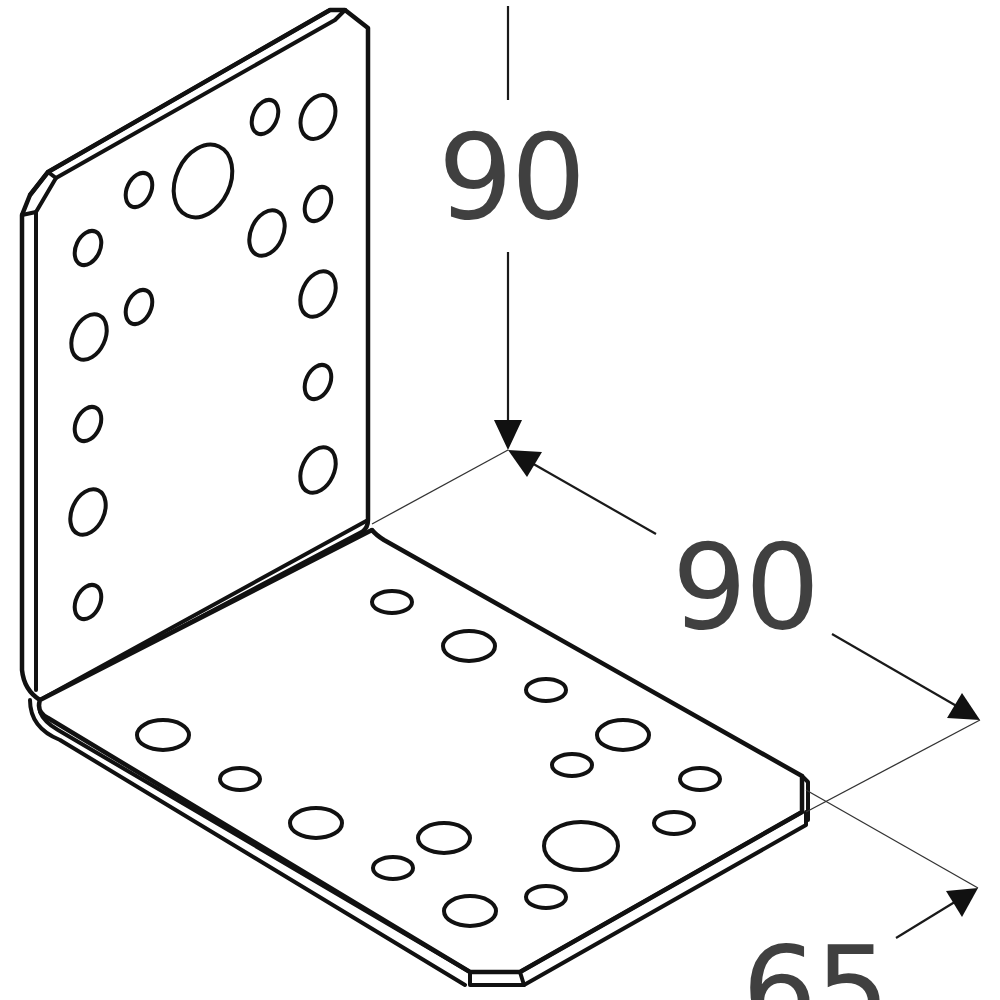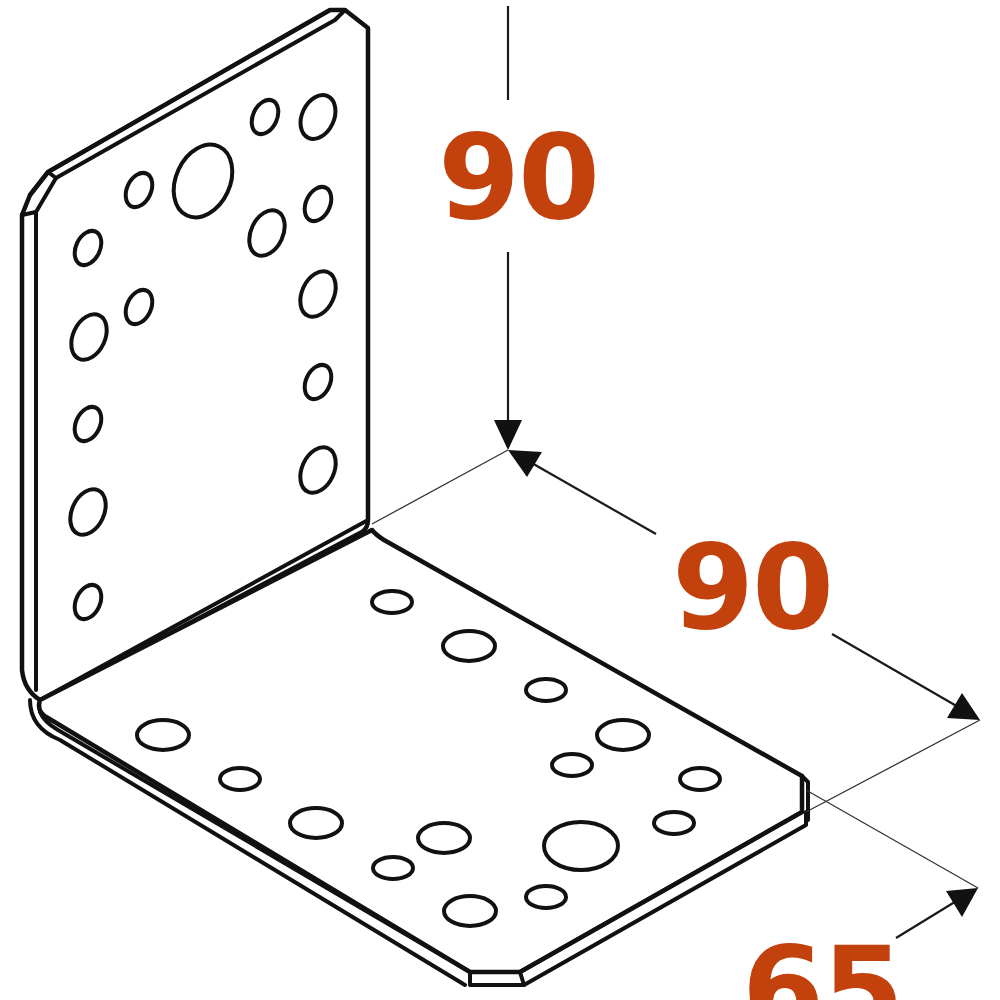--- a/index.html
+++ b/index.html
@@ -7,22 +7,22 @@
     #drawing { position: absolute; left: 0; top: 0; width: 1000px; height: 1000px; }
     .outline { fill: #ffffff; stroke: #111111; stroke-width: 4.5; stroke-linejoin: round; stroke-linecap: round; }
     .edge { fill: none; stroke: #111111; stroke-width: 4; stroke-linejoin: round; stroke-linecap: round; }
     .hole { fill: #ffffff; stroke: #111111; stroke-width: 4; }
     .dim-line { fill: none; stroke: #1a1a1a; stroke-width: 2.2; }
     .ext-line { fill: none; stroke: #333333; stroke-width: 1.3; }
     .arrow { fill: #111111; stroke: none; }
     .dim-label {
       position: absolute;
       font-family: "DejaVu Sans", sans-serif;
-      font-weight: bold;
-      color: #c2410c;
+      font-weight: normal;
+      color: #404040;
       line-height: 1;
       letter-spacing: -2px;
     }
   </style>
 </head>
 <body>
 
 <svg id="drawing" viewBox="0 0 1000 1000" xmlns="http://www.w3.org/2000/svg">
 
   <g>

